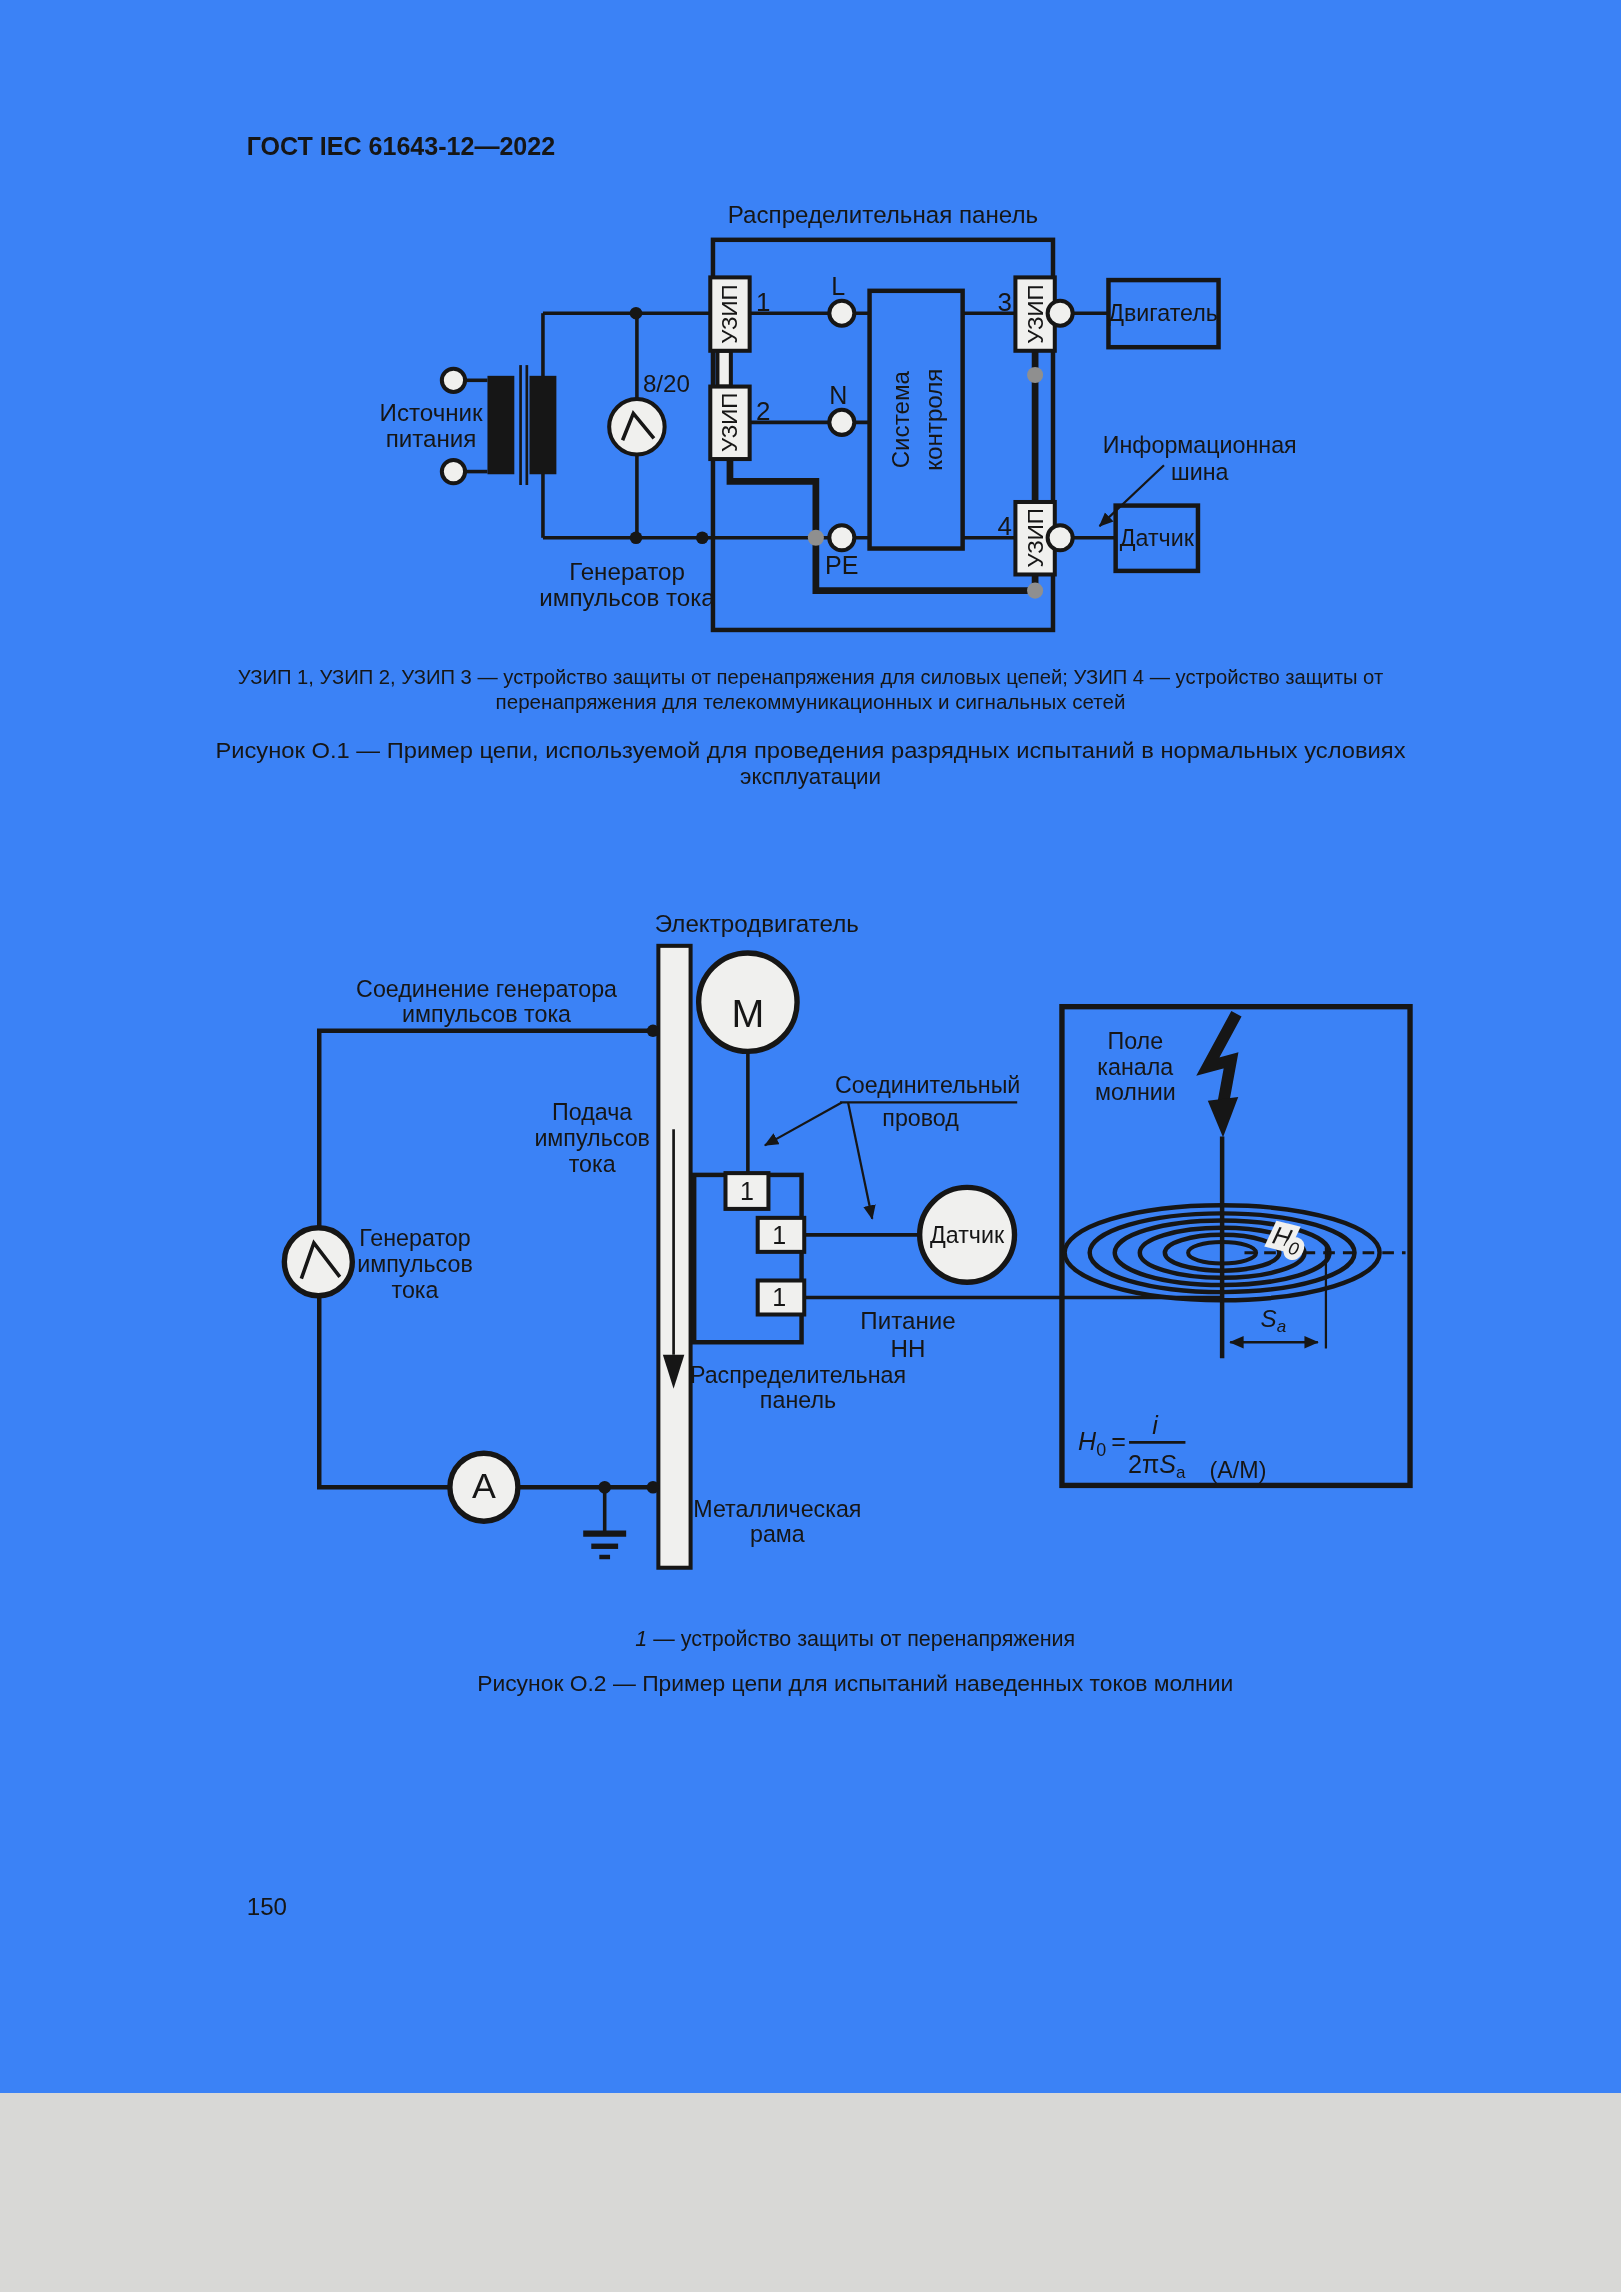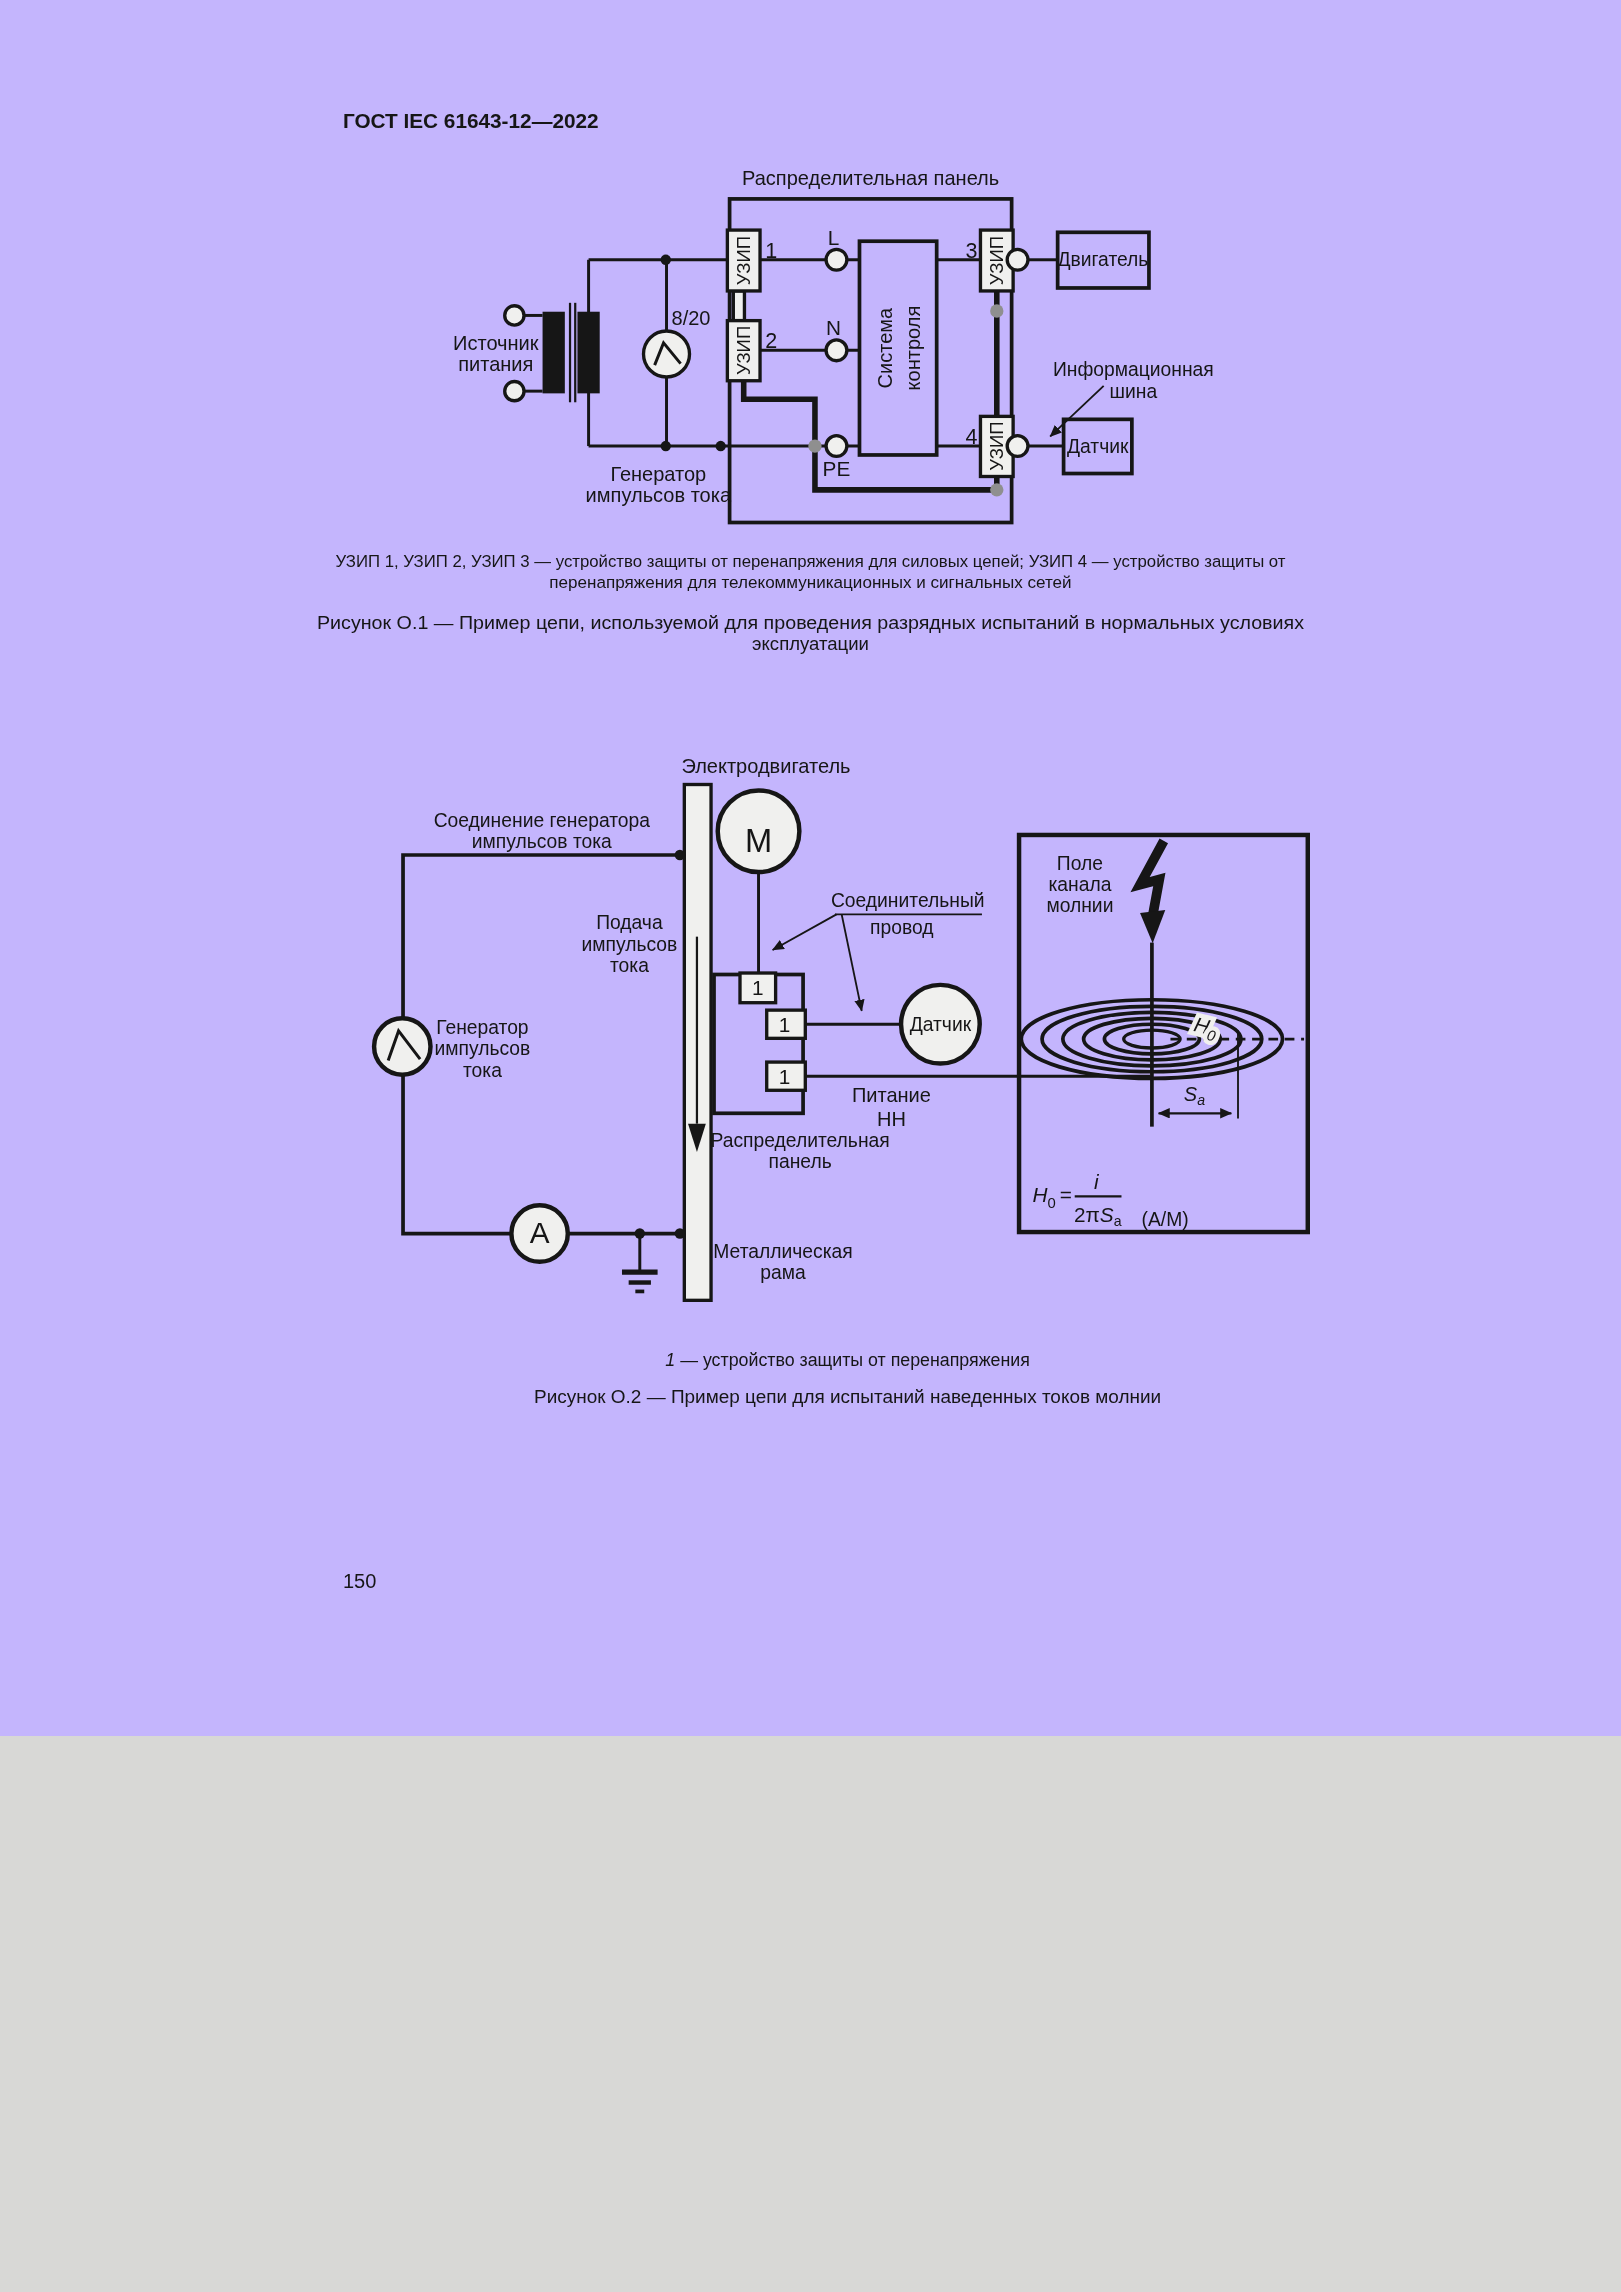--- a/index.html
+++ b/index.html
@@ -1,16 +1,16 @@
 <!DOCTYPE html>
 <html><head>
 <meta charset="utf-8">
 <style>
   html,body{margin:0;padding:0;background:#d8d8d6;}
-  .page{position:relative;width:1621px;height:1736px;background:#c4b5fd;margin:0 auto;overflow:hidden;
+  .page{position:relative;width:1621px;height:2093px;background:#3b82f6;margin:0 auto;overflow:hidden;
         font-family:"Liberation Sans","DejaVu Sans",sans-serif;}
   svg{position:absolute;left:0;top:0;width:100%;height:100%;}
   svg text{font-family:"Liberation Sans","DejaVu Sans",sans-serif;fill:#161616;}
   .w3{stroke:#161616;stroke-width:3;fill:none}
   .w4{stroke:#161616;stroke-width:4;fill:none}
   .w5{stroke:#161616;stroke-width:5;fill:none}
   .w7{stroke:#161616;stroke-width:7.5;fill:none}
   .box{fill:none;stroke:#161616;stroke-width:5}
   .comp{fill:#f0f0ee;stroke:#161616;stroke-width:4.5}
   .comp6{fill:#f0f0ee;stroke:#161616;stroke-width:6}

